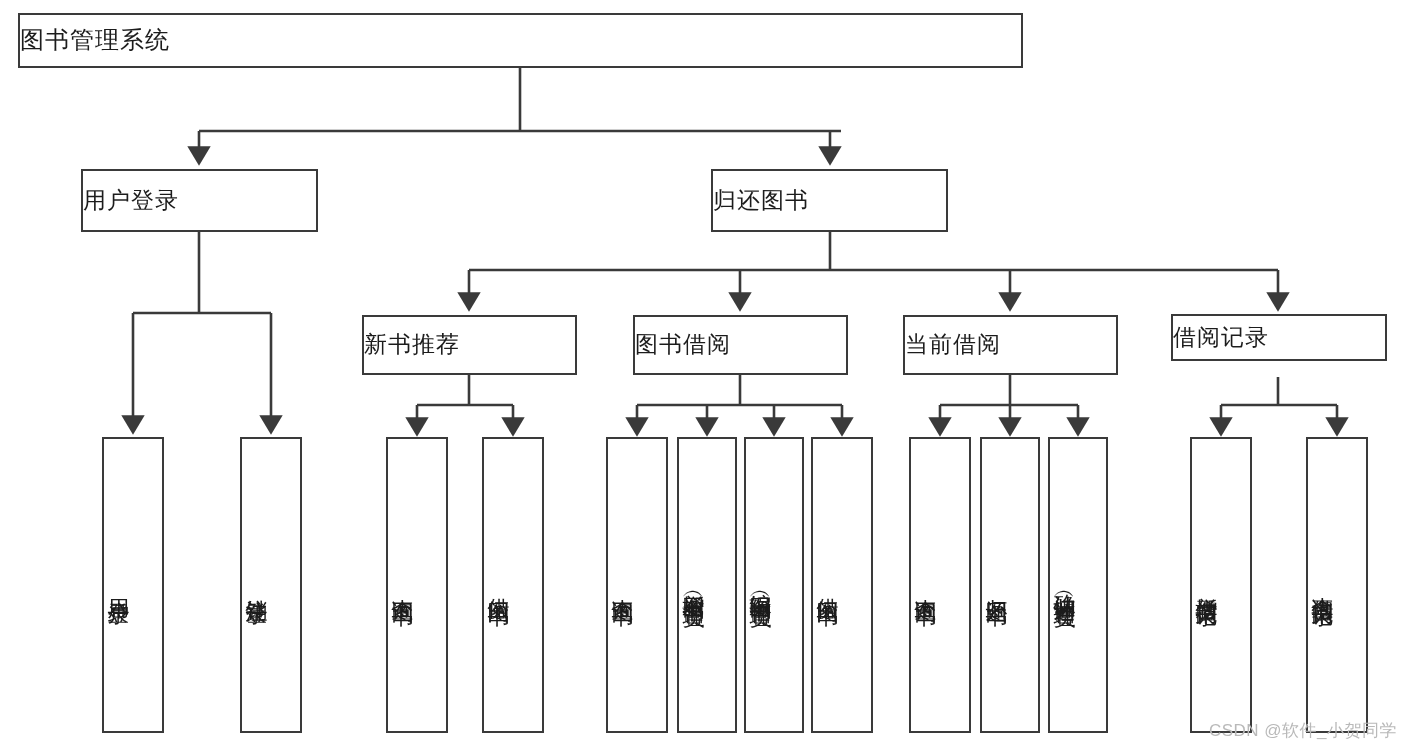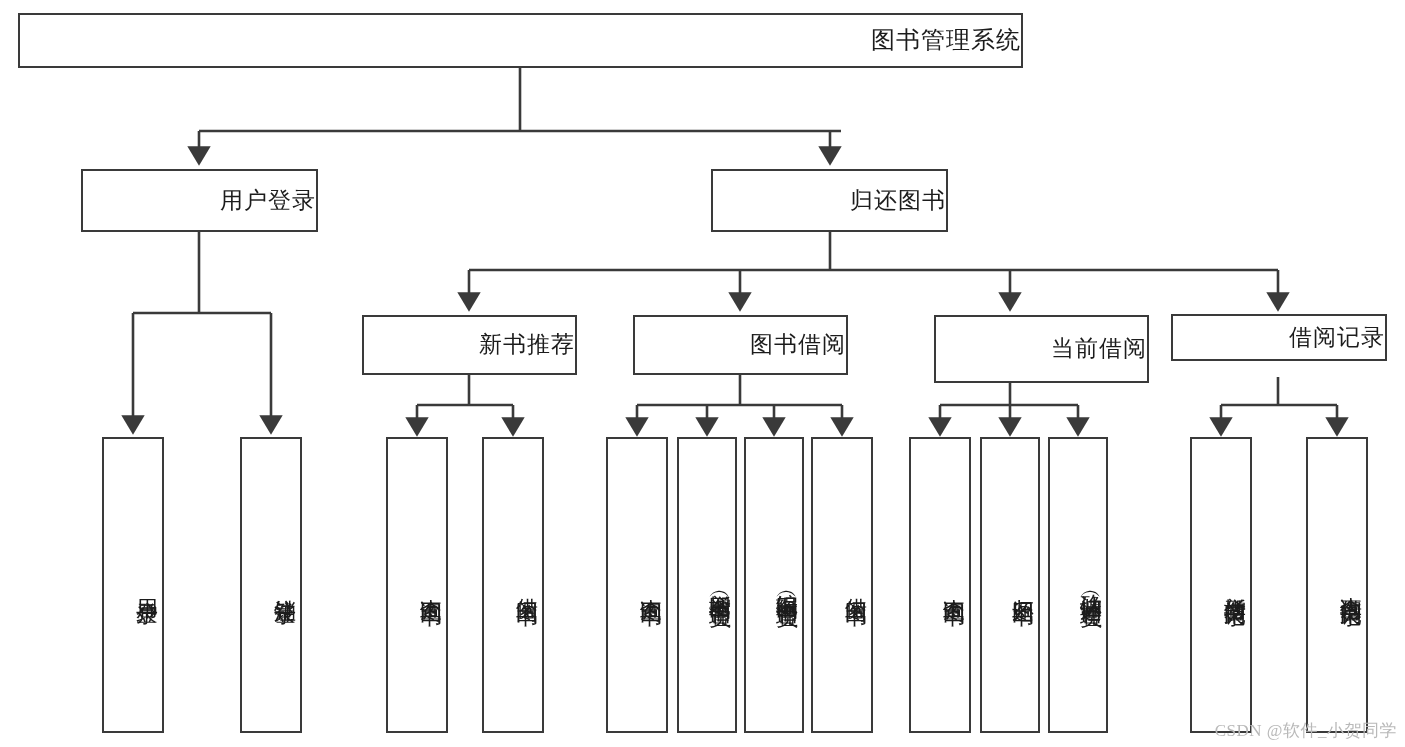--- a/index.html
+++ b/index.html
@@ -23,21 +23,21 @@
     height:747px;
     pointer-events:none;
   }
   .node{
     position:absolute;
     box-sizing:border-box;
     background:#ffffff;
     border:2.5px solid #3a3a3a;
     display:flex;
     align-items:center;
-    justify-content:flex-end;
+    justify-content:flex-start;
     z-index:2;
   }
   .node .label{
     font-size:23px;
     line-height:1.18;
     letter-spacing:1px;
     color:#1c1c1c;
     white-space:nowrap;
   }
   .node.root .label{font-size:24px;}
@@ -56,21 +56,20 @@
   .watermark{
     position:absolute;
     right:8px;
     bottom:5px;
     font-size:17px;
     color:#b9b9b9;
     letter-spacing:0.5px;
     z-index:5;
     white-space:nowrap;
     pointer-events:none;
-    font-family:Liberation Serif, serif;
   }
 </style>
 </head>
 <body>
 
 <div id="canvas">
 
   <svg class="edges" viewBox="0 0 1405 747">
     <defs>
       <marker id="arrow" markerWidth="9" markerHeight="9" refX="2.2" refY="4.5" orient="auto" markerUnits="strokeWidth">
@@ -131,21 +130,21 @@
   <div class="node" style="left:711px; top:169px; width:237px; height:63px;">
     <span class="label">归还图书</span>
   </div>
 
   <div class="node" style="left:362px; top:315px; width:215px; height:60px;">
     <span class="label">新书推荐</span>
   </div>
   <div class="node" style="left:633px; top:315px; width:215px; height:60px;">
     <span class="label">图书借阅</span>
   </div>
-  <div class="node" style="left:934px; top:315px; width:215px; height:68px;">
+  <div class="node" style="left:903px; top:315px; width:215px; height:60px;">
     <span class="label">当前借阅</span>
   </div>
   <div class="node" style="left:1171px; top:314px; width:216px; height:47px;">
     <span class="label">借阅记录</span>
   </div>
 
   <div class="node leaf" style="left:102px; top:437px; width:62px; height:296px;">
     <span class="label">用户登录</span>
   </div>
   <div class="node leaf" style="left:240px; top:437px; width:62px; height:296px;">

